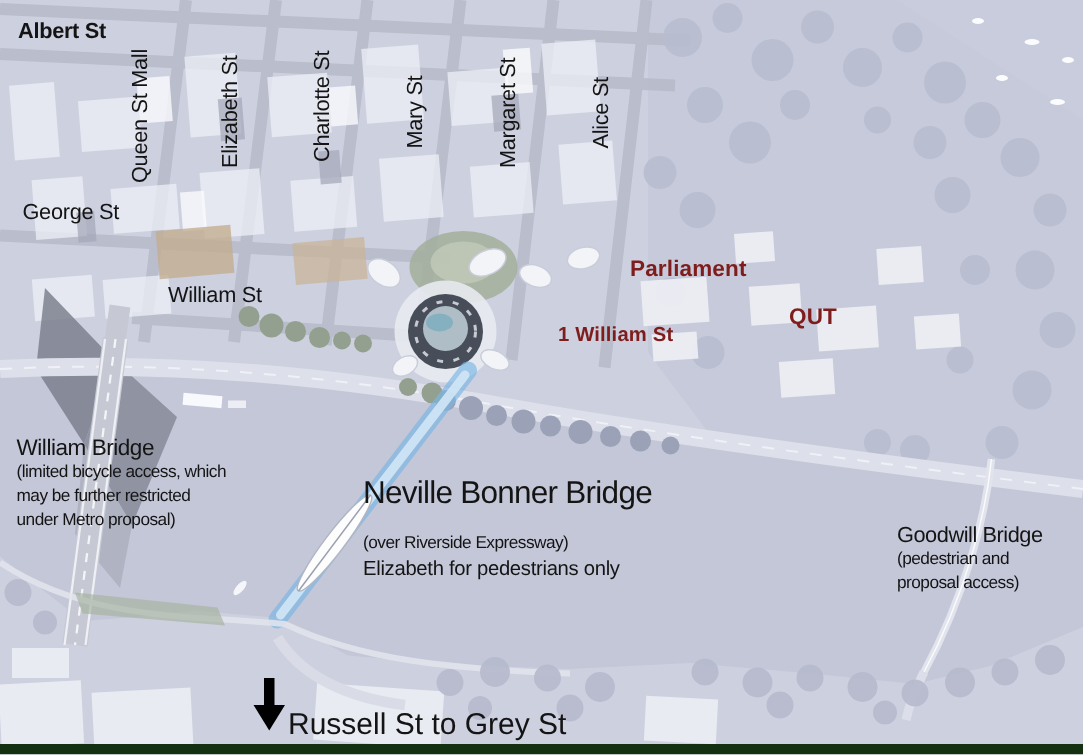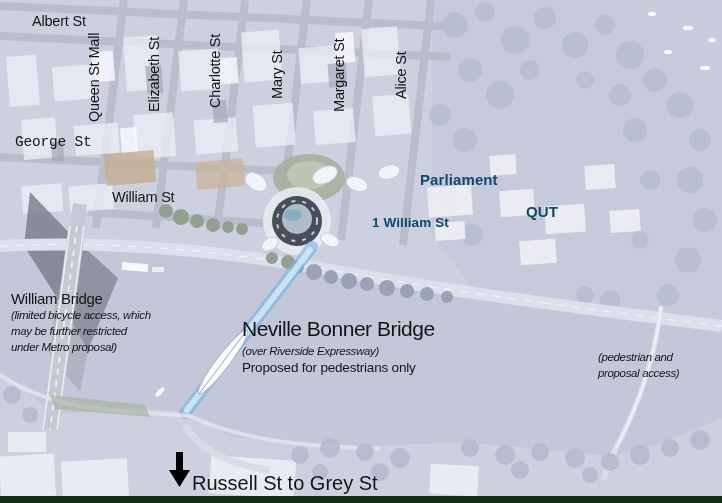--- a/index.html
+++ b/index.html
@@ -6,42 +6,42 @@
   #stage{
     position:relative;width:722px;height:503px;overflow:hidden;
     background:#cdd0df;
     font-family:"Liberation Sans",sans-serif;
     color:#141414;
   }
   #map-art{position:absolute;left:0;top:0;}
   .lbl{position:absolute;white-space:nowrap;color:#141414;}
   .street{font-size:14.5px;letter-spacing:-0.2px;}
   .vert{transform:rotate(-90deg);transform-origin:0 0;}
-  .bold-place{font-weight:700;font-size:14px;letter-spacing:0.1px;color:#0c4a6e;}
+  .bold-place{font-weight:700;font-size:14px;letter-spacing:0.1px;color:#7f1d1d;}
   .title-md{font-size:14.5px;letter-spacing:-0.3px;}
   .title-lg{font-size:21px;letter-spacing:-0.5px;margin-top:12px;}
-  .note-it{font-style:italic;font-size:11.5px;letter-spacing:-0.35px;line-height:16px;}
+  .note-it{font-size:11.5px;letter-spacing:-0.35px;line-height:16px;}
   .plain-sm{font-size:13.5px;letter-spacing:-0.2px;}
   
-  #lbl-albert{left:32px;top:13px;}
+  #lbl-albert{left:12px;top:13px;font-weight:bold;}
   #lbl-queen{left:86px;top:122px;}
   #lbl-elizabeth{left:146px;top:112px;}
   #lbl-charlotte{left:207px;top:108px;}
   #lbl-mary{left:269px;top:99px;}
   #lbl-margaret{left:331px;top:112px;}
   #lbl-alice{left:393px;top:99px;}
-  #lbl-george{left:15px;top:134px;font-family:Liberation Mono, monospace;}
+  #lbl-george{left:15px;top:134px;}
   #lbl-william{left:112px;top:189px;}
   #lbl-parliament{left:420px;top:171px;font-size:15px;}
   #lbl-onewilliam{left:356px;top:215px;font-size:13.5px;margin-left:16px;}
   #lbl-qut{left:526px;top:203px;font-size:15px;}
   #anno-victoria{left:11px;top:290px;}
   #anno-victoria .title-md{font-size:15px;}
   #anno-neville{left:242px;top:305px;}
-  #anno-neville .sub{margin-top:2px;}
+  #anno-neville .sub{margin-top:13px;}
   #anno-neville .status{margin-top:1px;}
   #anno-goodwill{left:598px;top:349px;}
   #anno-goodwill .note-it{text-align:left;width:92px;}
   #anno-russell{left:192px;top:472px;font-size:20px;}
   #arrow-down{position:absolute;left:166px;top:450px;}
 </style>
 </head>
 <body>
 
 <div id="stage">
@@ -291,24 +291,25 @@
   <div class="lbl" id="anno-victoria">
     <div class="title-md">William Bridge</div>
     <div class="note-it">(limited bicycle access, which</div>
     <div class="note-it">may be further restricted</div>
     <div class="note-it">under Metro proposal)</div>
   </div>
 
   <div class="lbl" id="anno-neville">
     <div class="title-lg">Neville Bonner Bridge</div>
     <div class="note-it sub">(over Riverside Expressway)</div>
-    <div class="plain-sm status">Proposed for pedestrians only</div>
+    <div class="plain-sm status">Elizabeth for pedestrians only</div>
   </div>
 
   <div class="lbl" id="anno-goodwill">
+    <div class="title-md">Goodwill Bridge</div>
     <div class="note-it">(pedestrian and</div>
     <div class="note-it">proposal access)</div>
   </div>
 
   <svg id="arrow-down" width="28" height="40" viewBox="0 0 28 40">
     <rect x="10" y="2" width="7" height="19" fill="#000"></rect>
     <polygon points="3,20 24,20 13.5,37" fill="#000"></polygon>
   </svg>
   <div class="lbl" id="anno-russell">Russell St to Grey St</div>
 

